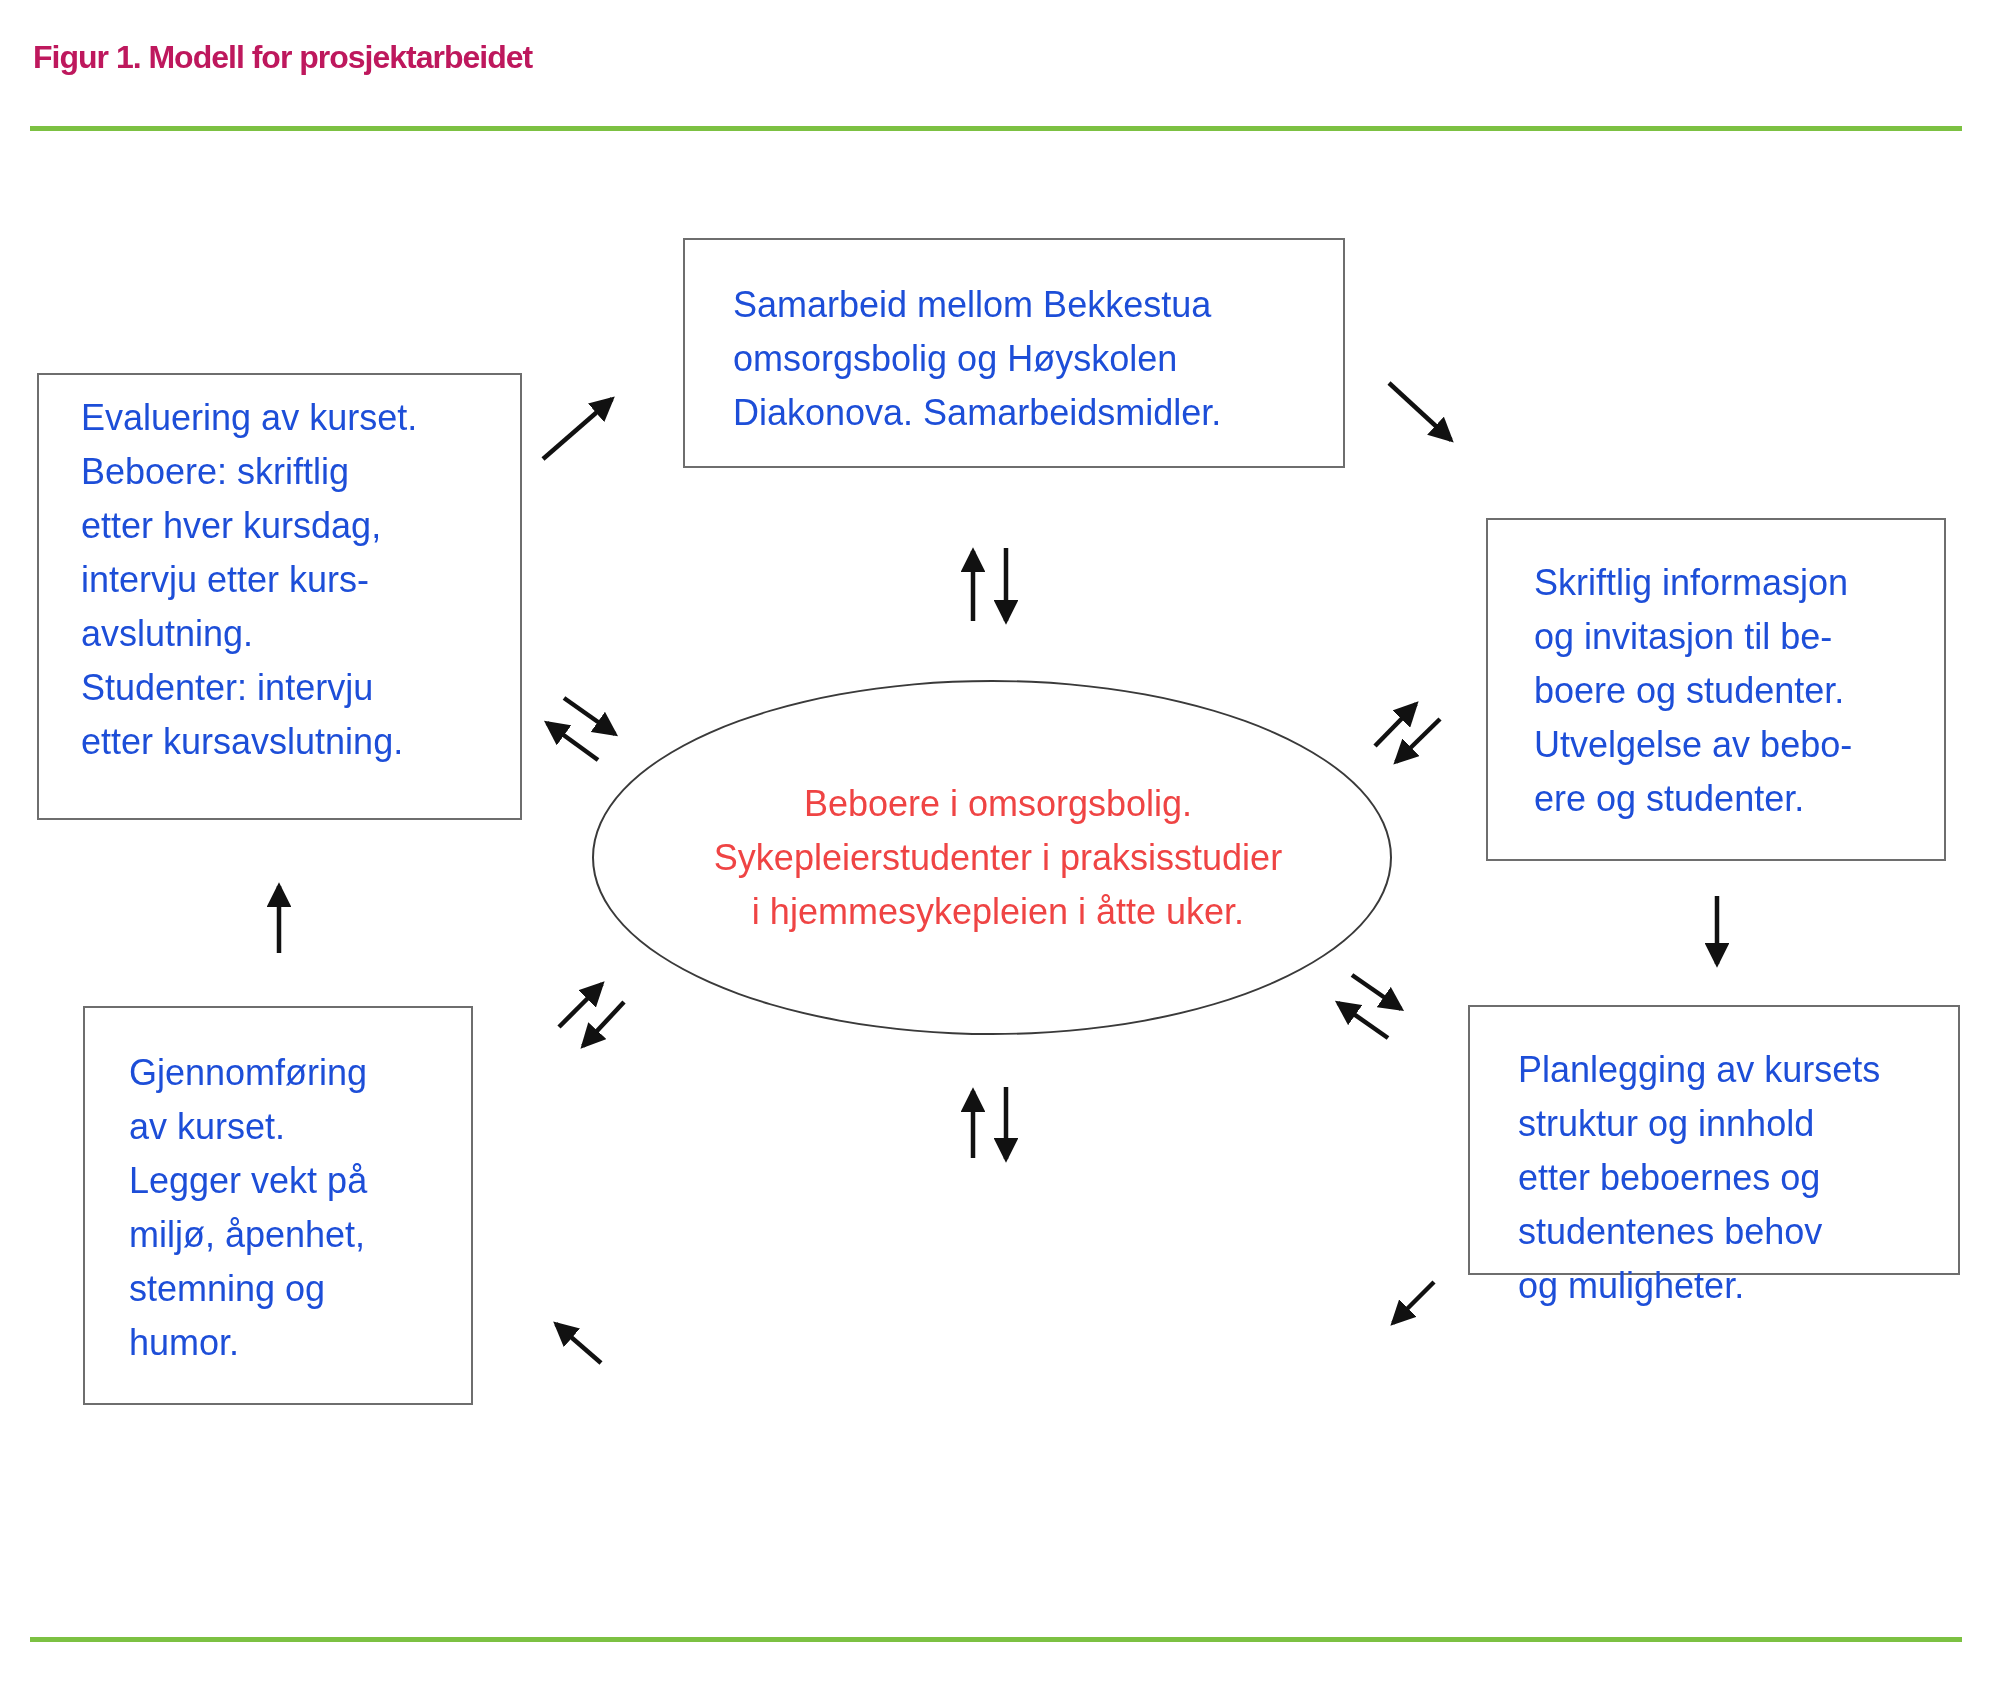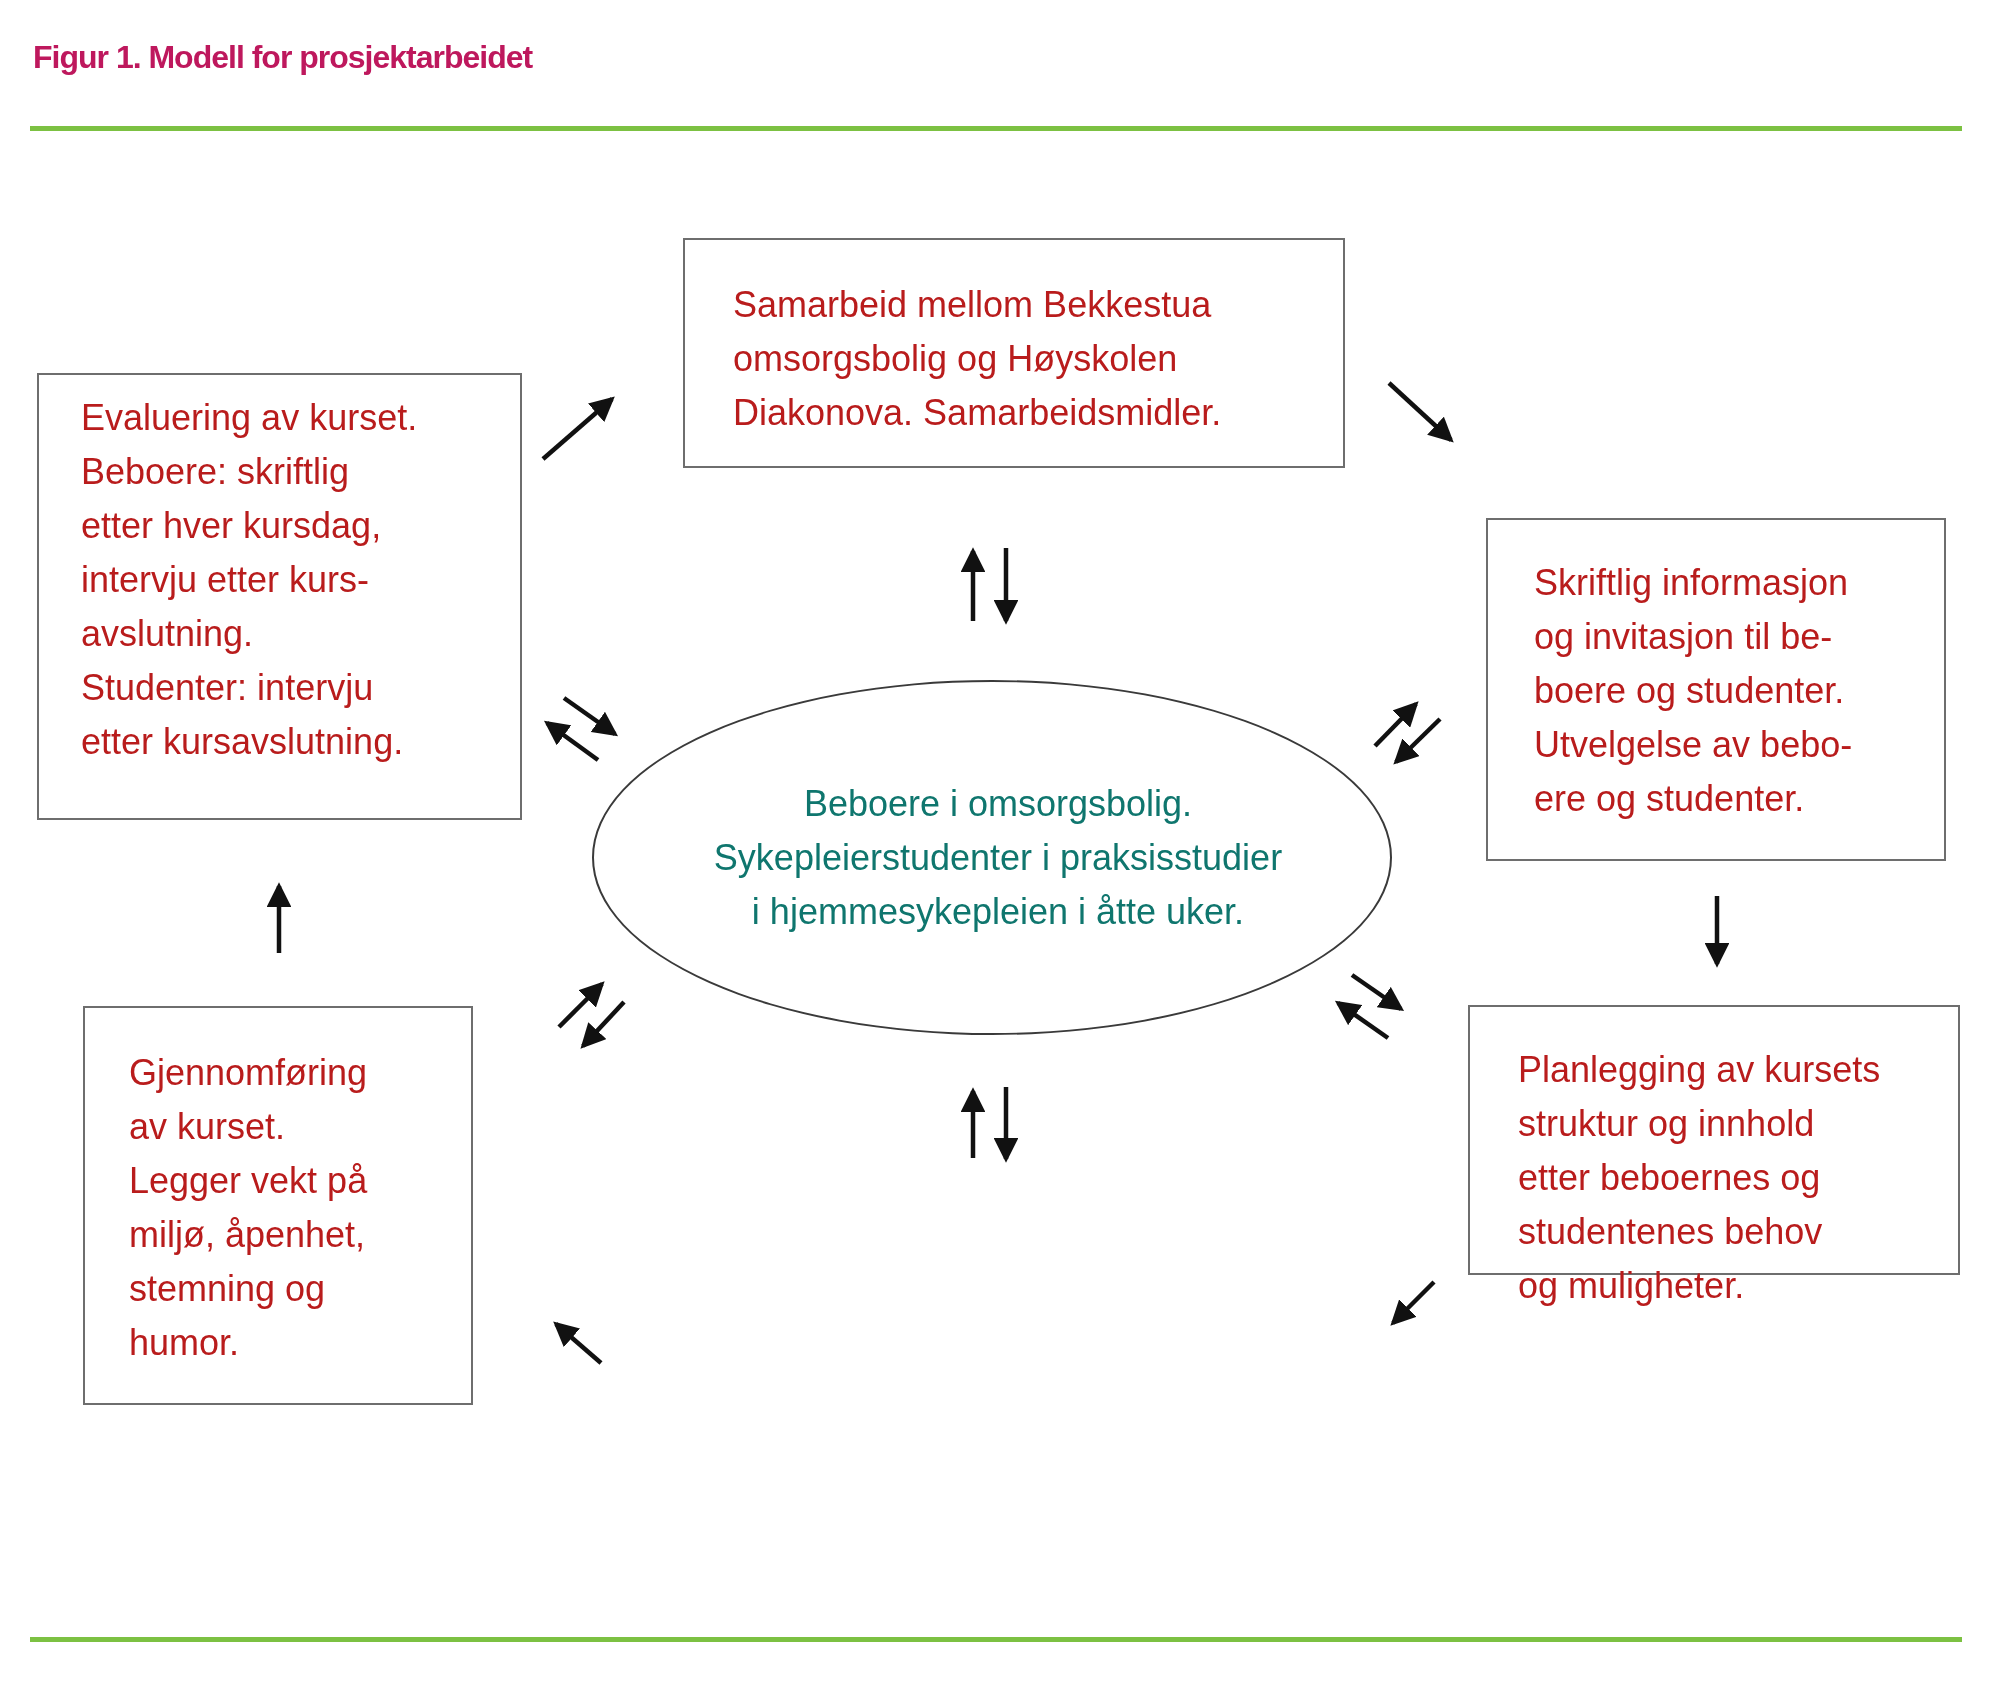--- a/index.html
+++ b/index.html
@@ -42,21 +42,21 @@
     box-sizing: border-box;
     background: #ffffff;
   }
   .box {
     border: 2px solid #6e6e6e;
   }
   .box-text {
     font-size: 36px;
     line-height: 1.5;
     white-space: pre-line;
-    color: #b91c1c;
+    color: #1d4ed8;
   }
   .box-top          { left: 683px;  top: 238px;  width: 662px; height: 230px; padding: 38px 30px 0 48px; }
   .box-left         { left: 37px;   top: 373px;  width: 485px; height: 447px; padding: 16px 24px 0 42px; }
   .box-right        { left: 1486px; top: 482px;  width: 460px; height: 343px; padding: 36px 24px 0 46px; margin-top: 36px; }
   .box-bottom-left  { left: 83px;   top: 1006px; width: 390px; height: 399px; padding: 38px 20px 0 44px; }
   .box-bottom-center{ left: 628px;  top: 1243px; width: 727px; height: 294px; padding: 36px 24px 0 54px; }
   .box-bottom-right { left: 1468px; top: 1005px; width: 492px; height: 270px; padding: 36px 24px 0 48px; }
 
   .ellipse {
     left: 592px;
@@ -67,21 +67,21 @@
     border-radius: 50%;
     display: flex;
     align-items: center;
     justify-content: center;
   }
   .ellipse-text {
     font-size: 36px;
     line-height: 1.5;
     text-align: center;
     white-space: pre-line;
-    color: #0f766e;
+    color: #ef4444;
     margin-left: 12px;
   }
   .arrows {
     position: absolute;
     left: 0;
     top: 0;
     width: 2000px;
     height: 1687px;
     pointer-events: none;
   }

